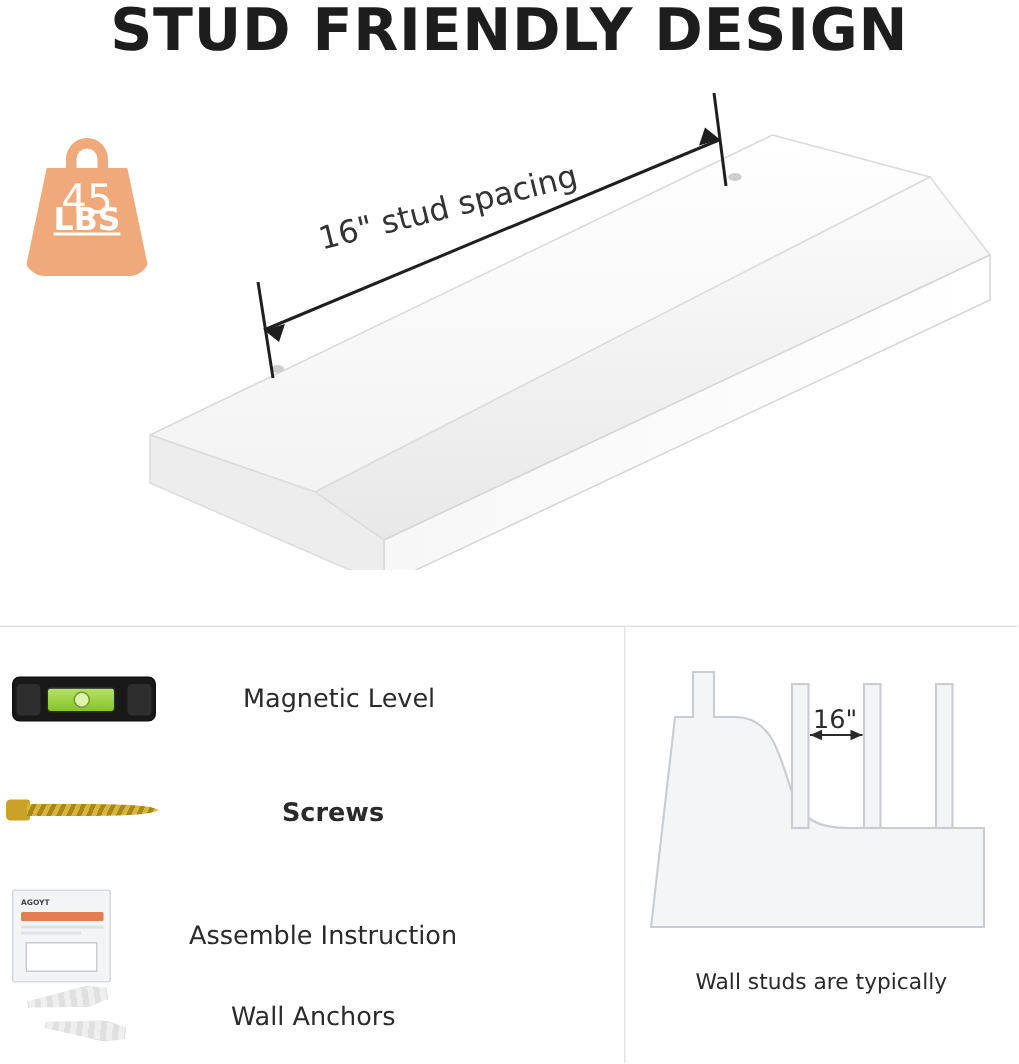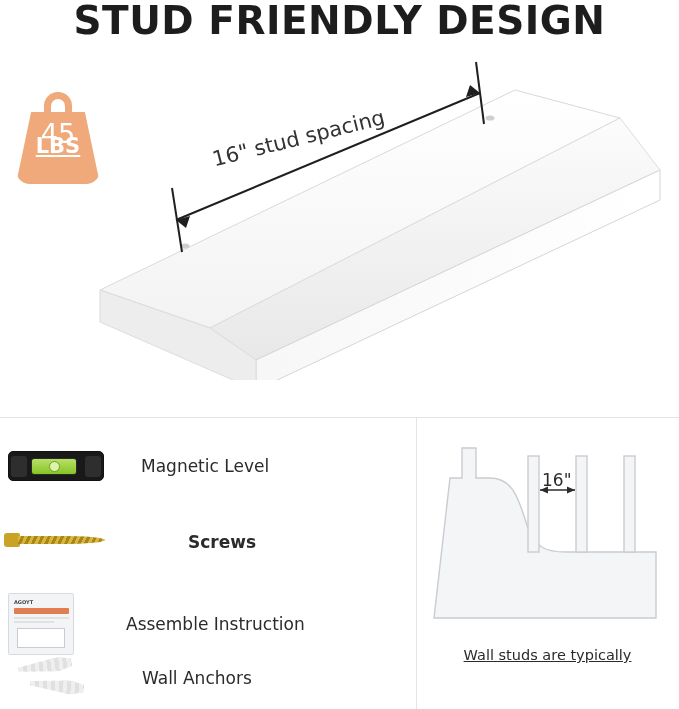--- a/index.html
+++ b/index.html
@@ -109,24 +109,24 @@
   .acc-row .thumb {
     width: 126px; height: 70px;
     position: relative; flex: 0 0 126px;
   }
   .acc-row .acc-label {
     font-size: 17px;
     color: #2b2b2b;
     font-family: "DejaVu Sans", sans-serif;
     white-space: nowrap;
   }
-  .r1 { top: 6px; }  .r1 .acc-label { margin-left: 15px; }
+  .r1 { top: 6px; }  .r1 .acc-label { margin-left: 36px; }
   .r2 { top: 82px; font-weight: bold; } .r2 .acc-label { margin-left: 62px; }
   .r3 { top: 164px; }.r3 .acc-label { margin-left: 0px; }
-  .r4 { top: 218px; }.r4 .acc-label { margin-left: 16px; }
+  .r4 { top: 218px; }.r4 .acc-label { margin-left: 28px; }
 
   
   .level { position:absolute; left:8px; top:20px; width:96px; height:30px;
     background:#191919; border-radius:5px; border:1px solid #111; }
   .level .vial { position:absolute; left:22px; top:6px; width:46px; height:17px;
     background: linear-gradient(#b8e06a,#86c524); border-radius:3px; border:1px solid #2a2a2a;}
   .level .bub { position:absolute; left:40px; top:9px; width:11px; height:11px;
     background:#dff3ae; border-radius:50%; border:1px solid #6d9e22;}
   .level .cap-l{position:absolute;left:2px;top:4px;width:16px;height:21px;background:#2e2e2e;border-radius:3px;}
   .level .cap-r{position:absolute;right:2px;top:4px;width:16px;height:21px;background:#2e2e2e;border-radius:3px;}
@@ -161,21 +161,20 @@
     border-radius:2px;}
   .a1 { left:18px; top:16px; transform: rotate(-8deg); }
   .a2 { left:30px; top:36px; transform: rotate(6deg); }
 
   
   .studs { position:absolute; left:416px; top:418px; width:263px; height:291px; }
   .stud-caption {
     position:absolute; left:0; top:228px; width:263px;
     text-align:center; font-size:14.5px; line-height:19px; color:#2b2b2b;
     font-family:"DejaVu Sans", sans-serif;
-    text-decoration:underline;
   }
   .stud-measure {
     position:absolute; left:126px; top:52px;
     font-size:17px; color:#2b2b2b; font-family:"DejaVu Sans", sans-serif;
   }
 </style>
 </head>
 <body>
 
 <div class="page">

